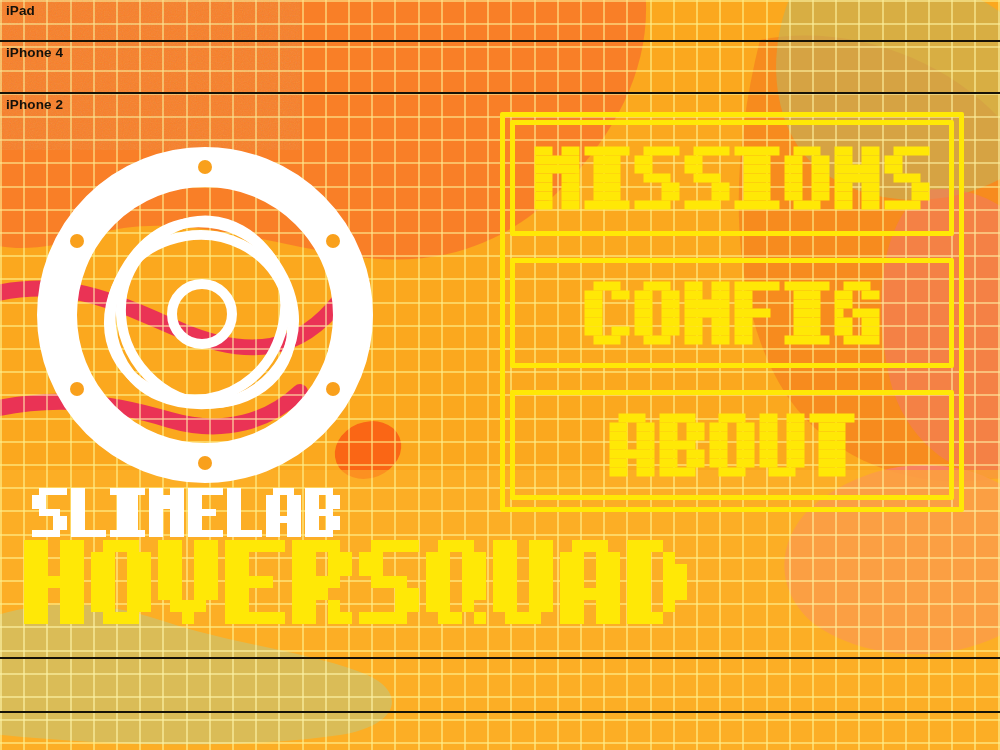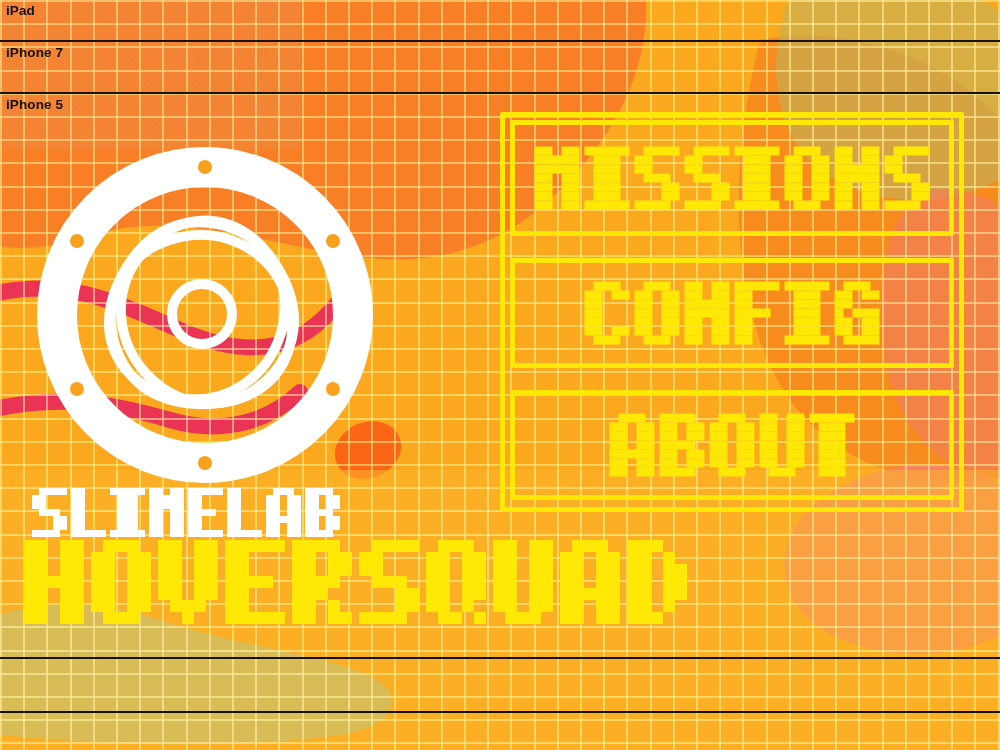--- a/index.html
+++ b/index.html
@@ -640,16 +640,16 @@
       </div>
     </div>
   </div>
 
   <div class="rule" style="top:40px;"></div>
   <div class="rule" style="top:92px;"></div>
   <div class="rule" style="top:657px;"></div>
   <div class="rule" style="top:711px;"></div>
 
   <div class="device-label" style="top:4px;">iPad</div>
-  <div class="device-label" style="top:46px;">iPhone 7</div>
-  <div class="device-label" style="top:98px;">iPhone 5</div>
+  <div class="device-label" style="top:46px;">iPhone 4</div>
+  <div class="device-label" style="top:98px;">iPhone 2</div>
 
 </div>
 
 </body></html>

